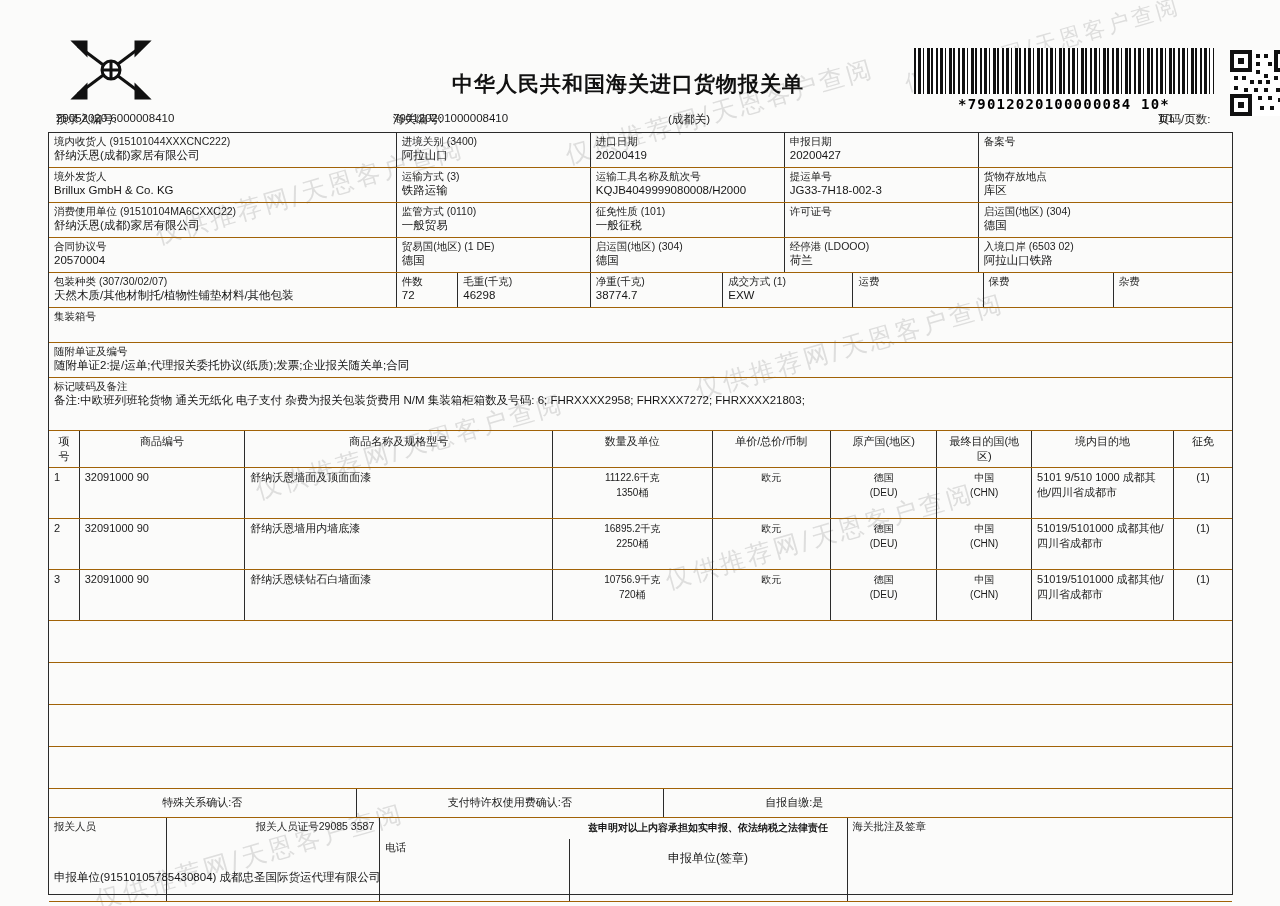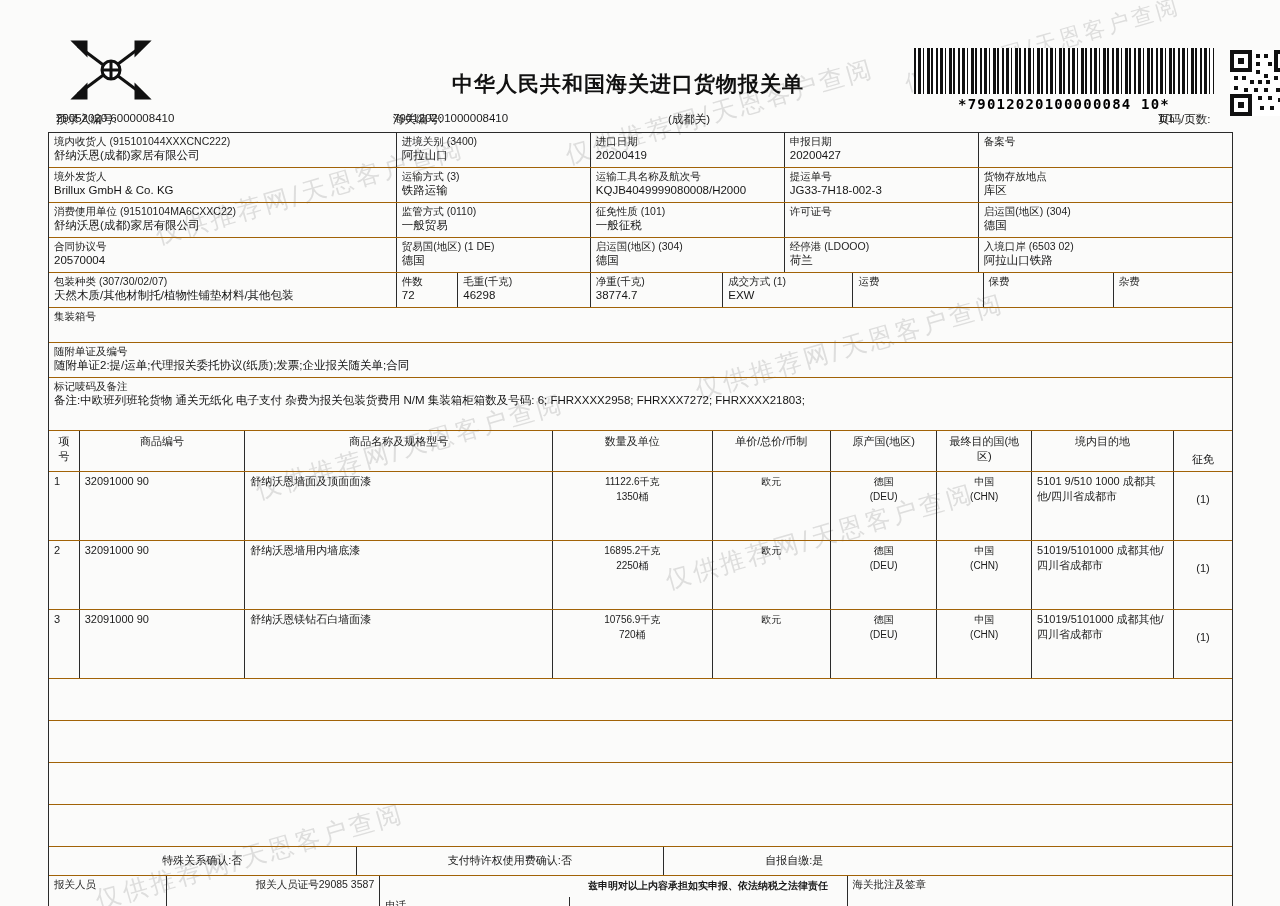--- a/index.html
+++ b/index.html
@@ -151,21 +151,21 @@
   .goods-head .cell { min-height: 22px; padding-top: 3px; text-align: center; }
   .gh { font-size: 11px; }
   .g-1 { width: 2.6%; }
   .g-2 { width: 14.0%; }
   .g-3 { width: 26.0%; }
   .g-4 { width: 13.5%; }
   .g-5 { width: 10.0%; }
   .g-6 { width: 9.0%; }
   .g-7 { width: 8.0%; }
   .g-8 { width: 12.0%; }
-  .g-9 { width: 4.9%; margin-top: 18px; }
+  .g-9 { width: 4.9%; }
 
   .goods-row .cell { min-height: 50px; }
   .gtxt { font-size: 11px; line-height: 15px; }
   .center { text-align: center; }
   .sub { display:block; font-size: 10px; line-height: 15px; }
 
   .blank-row .cell { min-height: 41px; }
 
   .confirm-row .cell { min-height: 28px; text-align: center; padding-top: 6px; }
   .c-1 { width: 26%; }

